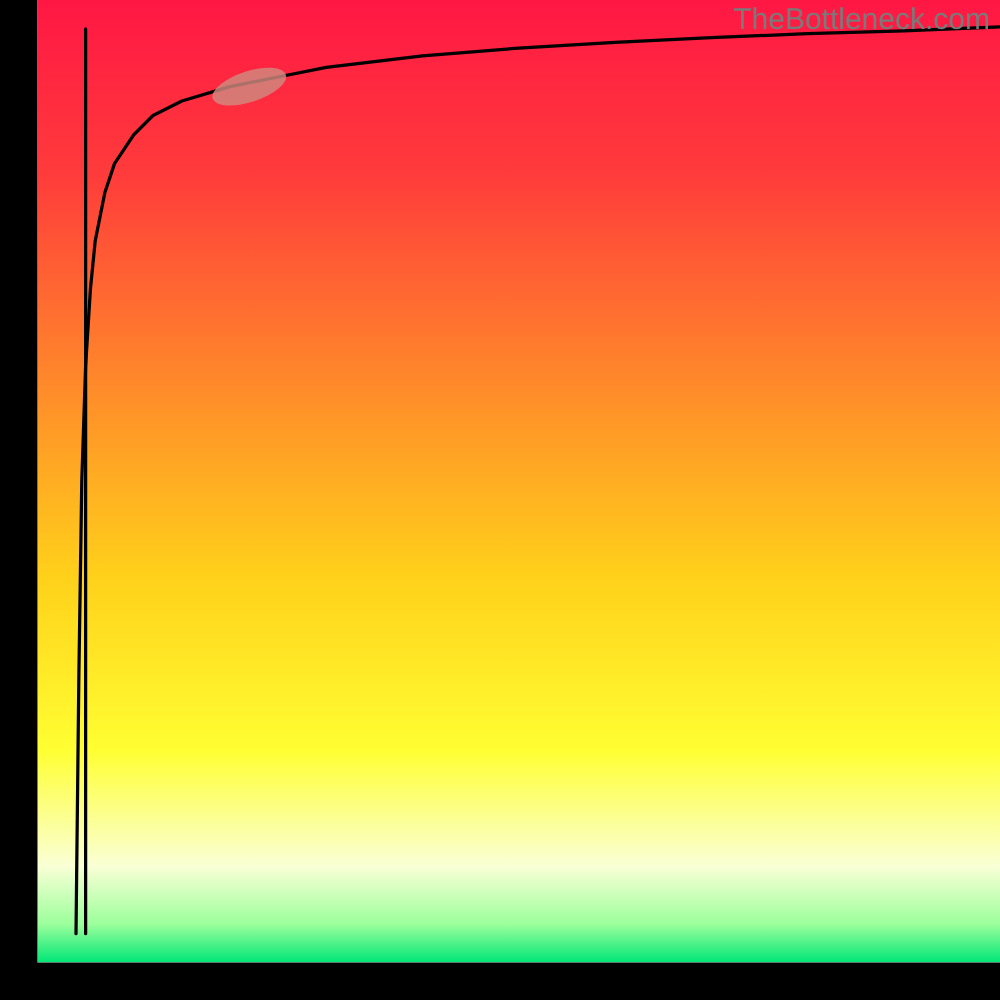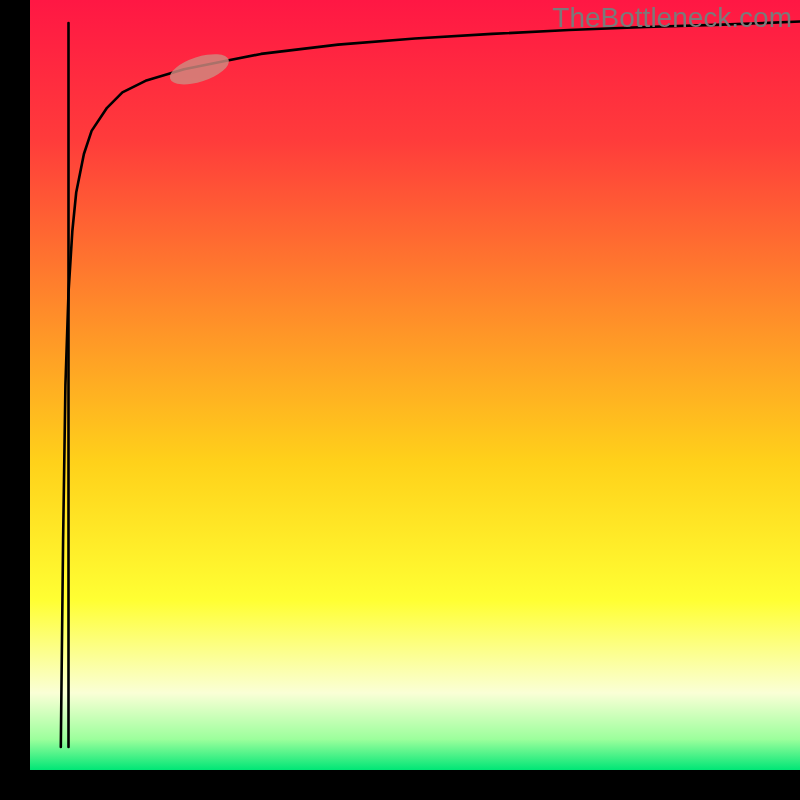--- a/index.html
+++ b/index.html
@@ -13,21 +13,21 @@
   .chart-container {
     position: relative;
     width: 800px;
     height: 800px;
   }
   .watermark {
     position: absolute;
     top: 2px;
     right: 8px;
     font-family: Arial, Helvetica, sans-serif;
-    font-size: 28px;
+    font-size: 24px;
     color: #7a7a7a;
     z-index: 10;
     user-select: none;
   }
   svg {
     display: block;
   }
 </style>
 </head>
 <body>

